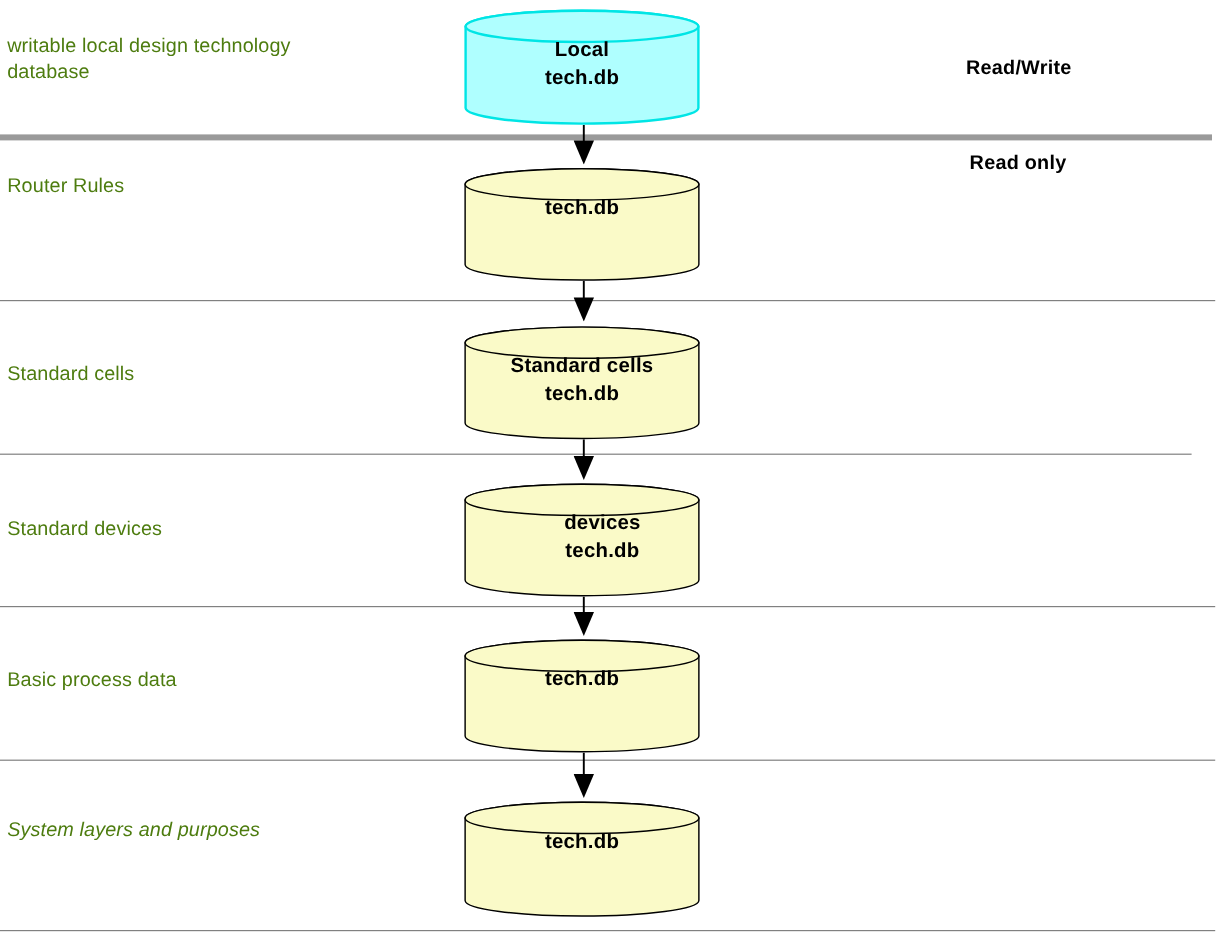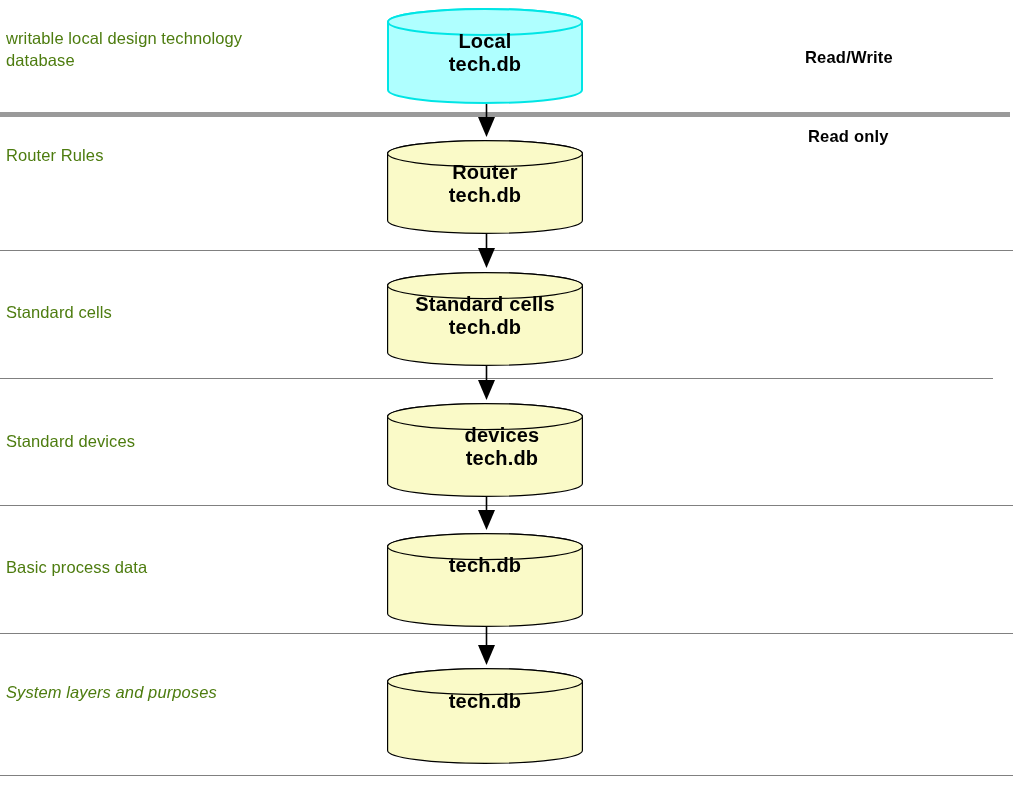--- a/index.html
+++ b/index.html
@@ -57,21 +57,21 @@
   }
   .cyl svg {
     display: block;
     overflow: visible;
   }
   .cyl-text {
     position: absolute;
     left: 0;
     right: 0;
     text-align: center;
-    font-size: 20px;
+    font-size: 17px;
     font-weight: bold;
     color: #000000;
     line-height: 23px;
     pointer-events: none;
     letter-spacing: 0.2px;
   }
 
   
   .arrow {
     position: absolute;
@@ -115,21 +115,20 @@
           <line x1="8.5" y1="0" x2="8.5" y2="18" stroke="#000000" stroke-width="1.6"></line>
           <path d="M 0 14 L 17 14 L 8.5 34 Z" fill="#000000"></path>
         </svg>
       </div>
       <div class="cyl" style="left: 387px; top: 140px; width: 196px; height: 94px;">
         <svg width="196" height="94" viewBox="0 0 196 94">
           <path d="M 0.6 13.6 L 0.6 80.4 A 97.4 13 0 0 0 195.4 80.4 L 195.4 13.6 A 97.4 13 0 0 0 0.6 13.6 Z" fill="#FAFAC8" stroke="#000000" stroke-width="1.2"></path>
           <ellipse cx="98" cy="13.6" rx="97.4" ry="13" fill="#FAFAC8" stroke="#000000" stroke-width="1.2"></ellipse>
         </svg>
         <div class="cyl-text" style="top: 21px;">
-          <div>Router</div>
           <div>tech.db</div>
         </div>
       </div>
       <div class="row-label" style="left: 6px; top: 301px;">Standard cells</div>
       <div class="arrow" style="left: 477.5px; top: 366px; width: 17px; height: 34px;">
         <svg width="17" height="34" viewBox="0 0 17 34">
           <line x1="8.5" y1="0" x2="8.5" y2="18" stroke="#000000" stroke-width="1.6"></line>
           <path d="M 0 14 L 17 14 L 8.5 34 Z" fill="#000000"></path>
         </svg>
       </div>

